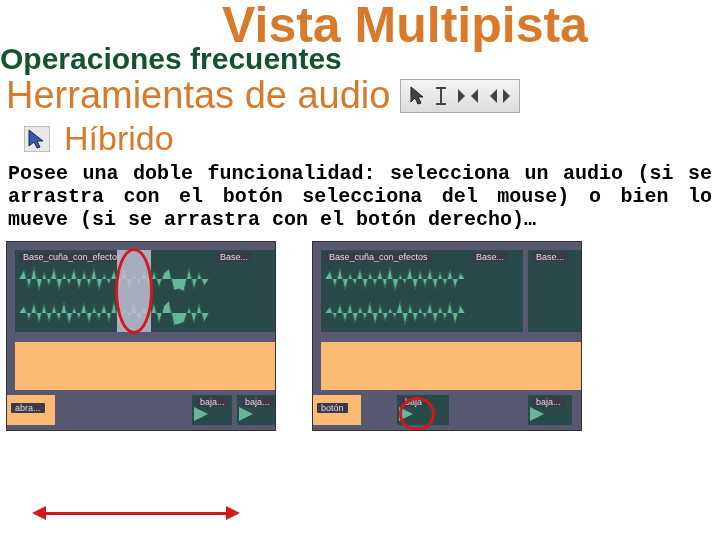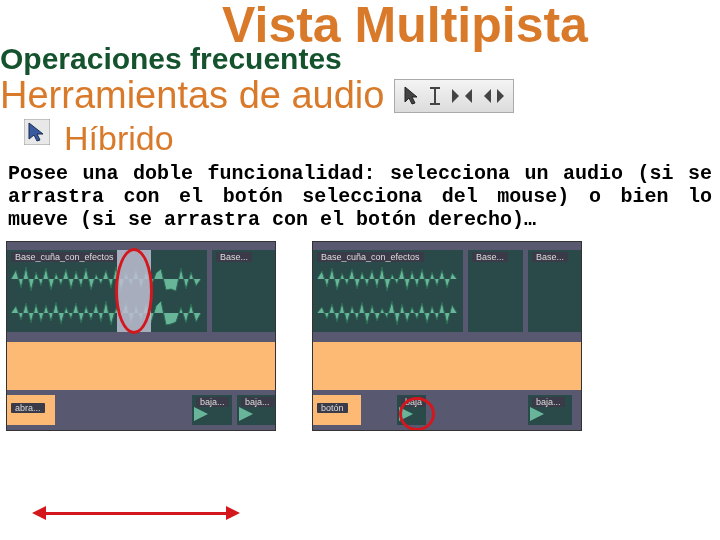--- a/index.html
+++ b/index.html
@@ -28,36 +28,36 @@
   }
   .section-row {
     display: flex;
     align-items: center;
     gap: 10px;
     margin-top: -2px;
   }
   .section-title {
     font-size: 38px;
     color: #d97a2b;
-    margin-left: 0;
+    margin-left: 6px;
   }
   .tool-strip {
     width: 120px;
     height: 34px;
     background: linear-gradient(#f4f4f4,#dcdcdc);
     border: 1px solid #aaa;
     display: flex;
     align-items: center;
     justify-content: space-around;
     padding: 0 3px;
   }
   .tool-strip svg { display:block; }
   .tool-row {
     display: flex;
-    align-items: flex-start;
+    align-items: center;
     gap: 14px;
     margin-left: 24px;
     margin-top: 2px;
   }
   .tool-name {
     font-size: 34px;
     color: #d97a2b;
   }
   .body-text {
     font-family: "Courier New", monospace;
@@ -77,21 +77,21 @@
   .shot {
     position: relative;
     width: 270px;
     height: 190px;
     background: #585870;
     border: 1px solid #333;
     overflow: hidden;
   }
   .track {
     position: absolute;
-    left: 0; right: 0;
+    left: 8px; right: 0;
     background: #2a4a4a;
   }
   .track.narrow {
     background: #fdba74;
   }
   .track-label {
     position: absolute;
     top: 2px; left: 4px;
     font: 9px sans-serif;
     color: #ddd;
@@ -212,21 +212,21 @@
     <div class="track" style="top:8px;left:155px;height:82px;width:55px;">
       <div class="track-label">Base...</div>
     </div>
     <div class="track" style="top:8px;left:215px;height:82px;right:0;">
       <div class="track-label">Base...</div>
     </div>
     <div class="track narrow" style="top:100px;height:48px;"></div>
     <div class="track narrow" style="top:153px;height:30px;left:0;width:48px">
       <div class="track-label" style="top:8px">botón</div>
     </div>
-    <div class="track" style="top:153px;height:30px;left:84px;width:29px;background:#2a4a4a">
+    <div class="track" style="top:153px;height:30px;left:84px;width:52px;background:#2a4a4a">
       <div class="track-label" style="top:2px">baja</div>
       <svg class="clip-tri" style="left:2px;top:12px" width="16" height="14">
           <polygon points="0,0 0,14 14,7" fill="#68b59a"></polygon>
         </svg>
     </div>
     <div class="track" style="top:153px;height:30px;left:215px;width:44px;background:#2a4a4a">
       <div class="track-label" style="top:2px">baja...</div>
       <svg class="clip-tri" style="left:2px;top:12px" width="16" height="14">
           <polygon points="0,0 0,14 14,7" fill="#68b59a"></polygon>
         </svg>

